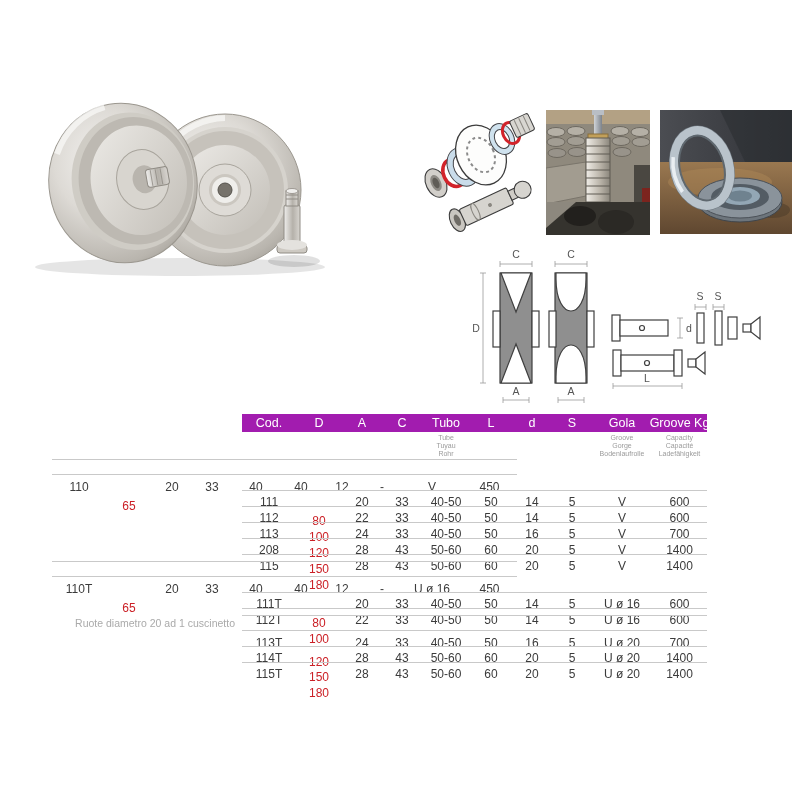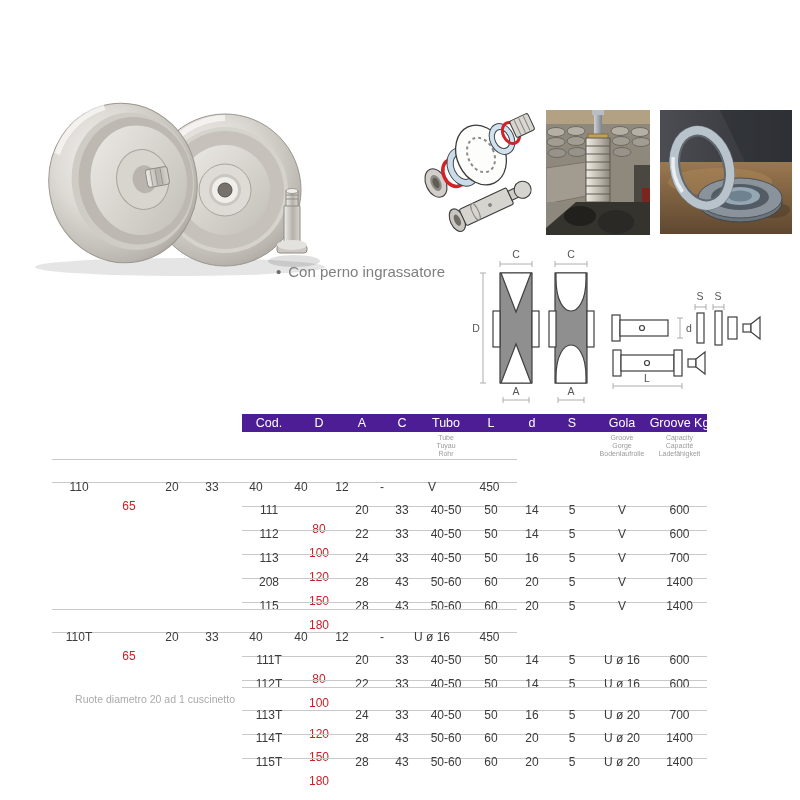--- a/index.html
+++ b/index.html
@@ -15,28 +15,28 @@
   .note .bullet{font-size:15px;margin-right:7px;color:#6e6e6e;}
 
   
   .catalog-table{position:absolute;left:52px;top:414px;width:655px;color:#3b3b3b;}
   .trow{display:flex;}
   .tgutter{width:190px;display:flex;justify-content:flex-end;align-items:center;
            padding-right:7px;box-sizing:border-box;font-size:10.5px;color:#aaaaaa;
            white-space:nowrap;overflow:visible;}
   .thead-cells,.tsub-cells,.tcells{display:grid;width:465px;
     grid-template-columns:54px 46px 40px 40px 48px 42px 40px 40px 60px 55px;}
-  .thead-cells{background:#4c1d95;height:18px;}
+  .thead-cells{background:#a21caf;height:18px;}
   .thead-cells .th{color:#ffffff;font-size:12.5px;display:flex;align-items:center;
                    justify-content:center;white-space:nowrap;}
   .tsub-cells{height:27px;}
   .tsub-cells .tsub{font-size:7px;line-height:8px;color:#9b9b9b;text-align:center;
                     padding-top:2px;}
   .tgroup{margin-bottom:6px;}
-  .tcells{height:24px;border-bottom:1px solid #c9c9c9;box-sizing:border-box;}
+  .tcells{height:16px;border-bottom:1px solid #c9c9c9;box-sizing:border-box;}
   .tgroup .trow:first-child .tcells{border-top:1px solid #c9c9c9;}
   .td{font-size:12px;display:flex;align-items:center;justify-content:center;
       white-space:nowrap;}
   .td.col-d{color:#cb2026;margin-top:39px;}
 </style>
 </head>
 <body>
 
 <div class="page">
 
@@ -222,23 +222,20 @@
     </g>
 
     <g transform="rotate(-15 42 58)">
       <ellipse cx="42" cy="58" rx="31" ry="42" fill="none" stroke="#6d767e" stroke-width="2"></ellipse>
       <ellipse cx="42" cy="58" rx="27" ry="38" fill="none" stroke="#b9c3cb" stroke-width="9"></ellipse>
       <ellipse cx="42" cy="58" rx="22" ry="33" fill="none" stroke="#5f686f" stroke-width="2"></ellipse>
       <path d="M17,40 A27,38 0 0 0 17,76" stroke="#eef3f6" stroke-width="3.5" fill="none" opacity="0.9"></path>
     </g>
   </svg>
 
-  <div class="note">
-    <span class="bullet">•</span><span>Con perno ingrassatore</span>
-  </div>
 
   <svg class="abs" style="left:470px;top:245px" width="300" height="160" viewBox="0 0 300 160">
     <g stroke="#3f3f3f" stroke-width="1.2">
 
       <g>
         <rect x="30" y="28" width="32" height="110" fill="#8f8f8f"></rect>
         <polygon points="31,28 61,28 46,67" fill="#ffffff"></polygon>
         <polygon points="31,138 61,138 46,99" fill="#ffffff"></polygon>
         <rect x="23" y="66" width="7" height="36" fill="#ffffff"></rect>
         <rect x="62" y="66" width="7" height="36" fill="#ffffff"></rect>

